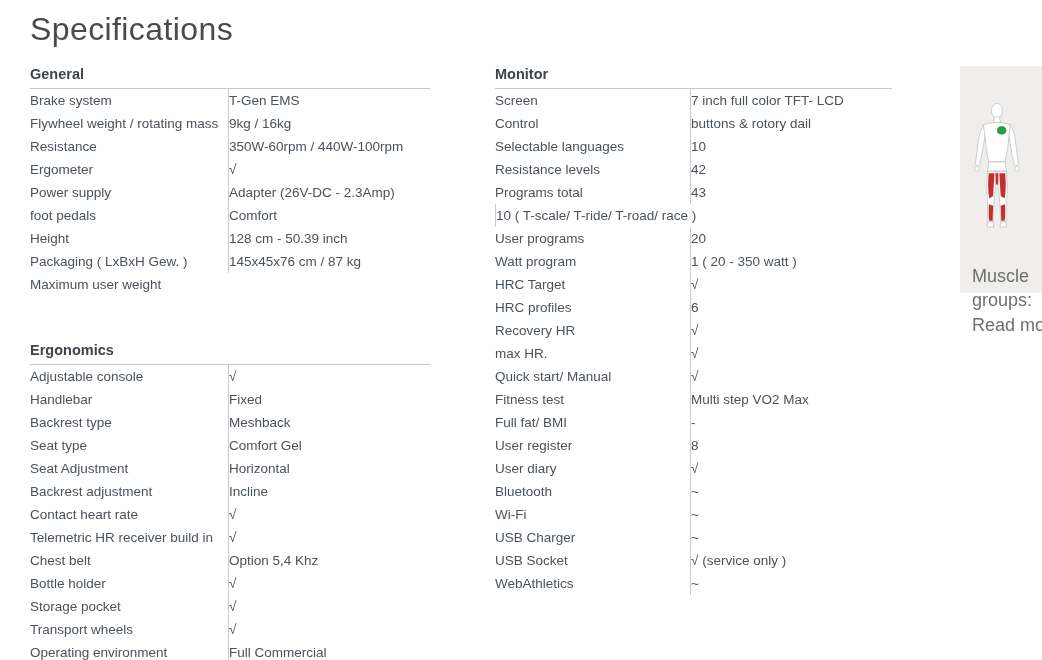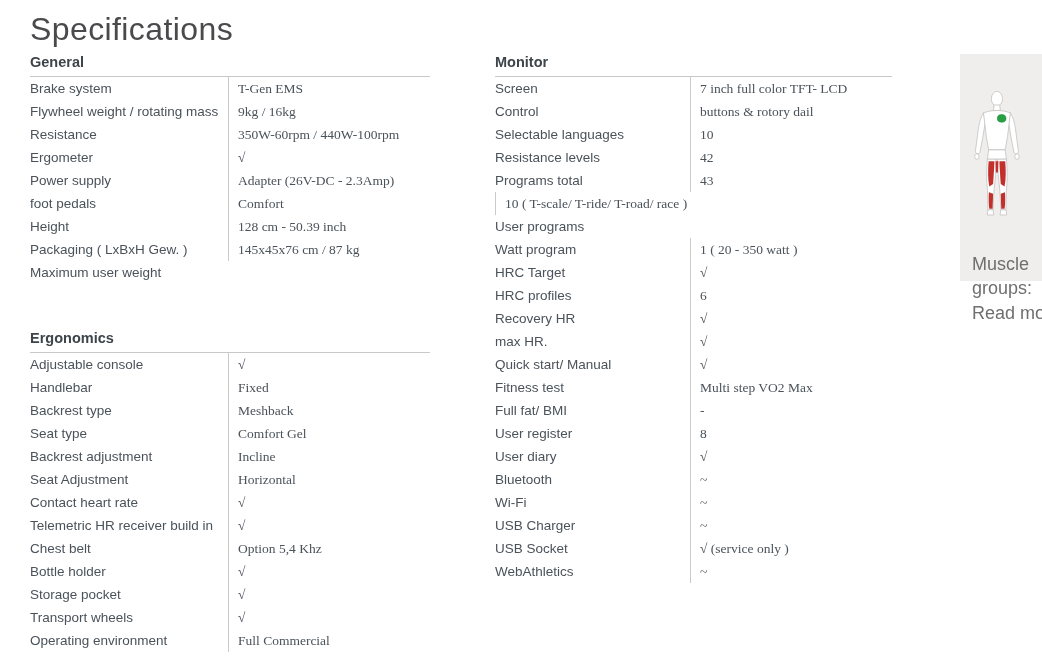--- a/index.html
+++ b/index.html
@@ -13,21 +13,21 @@
     --caption-text:#6f6f6f;
   }
   *{box-sizing:border-box;}
   html,body{margin:0;padding:0;}
   body{
     width:1042px;height:660px;overflow:hidden;background:#ffffff;
     font-family:"Liberation Sans", sans-serif;color:var(--body-text);
   }
   .page{padding:8px 0 0 30px;}
   h1.page-title{
-    margin:0 0 4px 0;
+    margin:0 0 16px 0;
     font-size:32px;line-height:42px;font-weight:300;letter-spacing:0.4px;
     color:var(--title-text);
   }
   .content{display:flex;align-items:flex-start;gap:40px;}
   .col-left{width:400px;flex:none;}
   .col-mid{width:397px;flex:none;margin-left:25px;}
 
   .spec-section{width:100%;}
   .section-gap{margin-top:46px;}
   h2.section-title{
@@ -36,22 +36,22 @@
     border-bottom:1px solid #c8c8c8;
   }
   .spec-row{display:flex;height:23px;align-items:stretch;}
   .spec-label{
     width:198px;flex:none;display:flex;align-items:center;
     font-size:13.5px;color:var(--body-text);
   }
   .col-mid .spec-label{width:195px;}
   .spec-value{
     flex:1;display:flex;align-items:center;
-    border-left:1px solid var(--divider);padding-left:9px;
-    font-size:13.5px;color:var(--body-text);font-family:Liberation Serif, serif;
+    border-left:1px solid var(--divider);
+    font-size:13.5px;color:var(--body-text);
   }
 
   .muscle-panel{
     width:142px;height:227px;flex:none;margin-left:28px;
     background:var(--panel-bg);
     padding:36px 10px 0 12px;
   }
   .figure .b{fill:#ffffff;stroke:#bcbcbc;stroke-width:0.7;}
   .figure .m{fill:var(--muscle-red);}
   .figure .h{fill:var(--heart-green);stroke:#1d7e35;stroke-width:0.5;}
@@ -121,26 +121,26 @@
             </div>
             <div class="spec-row">
               <div class="spec-label">Backrest type</div>
               <div class="spec-value">Meshback</div>
             </div>
             <div class="spec-row">
               <div class="spec-label">Seat type</div>
               <div class="spec-value">Comfort Gel</div>
             </div>
             <div class="spec-row">
+              <div class="spec-label">Seat Adjustment</div>
+              <div class="spec-value">Horizontal</div>
+            </div>
+            <div class="spec-row">
               <div class="spec-label">Backrest adjustment</div>
               <div class="spec-value">Incline</div>
-            </div>
-            <div class="spec-row">
-              <div class="spec-label">Seat Adjustment</div>
-              <div class="spec-value">Horizontal</div>
             </div>
             <div class="spec-row">
               <div class="spec-label">Contact heart rate</div>
               <div class="spec-value">√</div>
             </div>
             <div class="spec-row">
               <div class="spec-label">Telemetric HR receiver build in</div>
               <div class="spec-value">√</div>
             </div>
             <div class="spec-row">
@@ -189,20 +189,21 @@
             </div>
             <div class="spec-row">
               <div class="spec-label">Programs total</div>
               <div class="spec-value">43</div>
             </div>
             <div class="spec-row">
               <div class="spec-value">10 ( T-scale/ T-ride/ T-road/ race )</div>
             </div>
             <div class="spec-row">
               <div class="spec-label">User programs</div>
+              <div class="spec-value">20</div>
             </div>
             <div class="spec-row">
               <div class="spec-label">Watt program</div>
               <div class="spec-value">1 ( 20 - 350 watt )</div>
             </div>
             <div class="spec-row">
               <div class="spec-label">HRC Target</div>
               <div class="spec-value">√</div>
             </div>
             <div class="spec-row">

